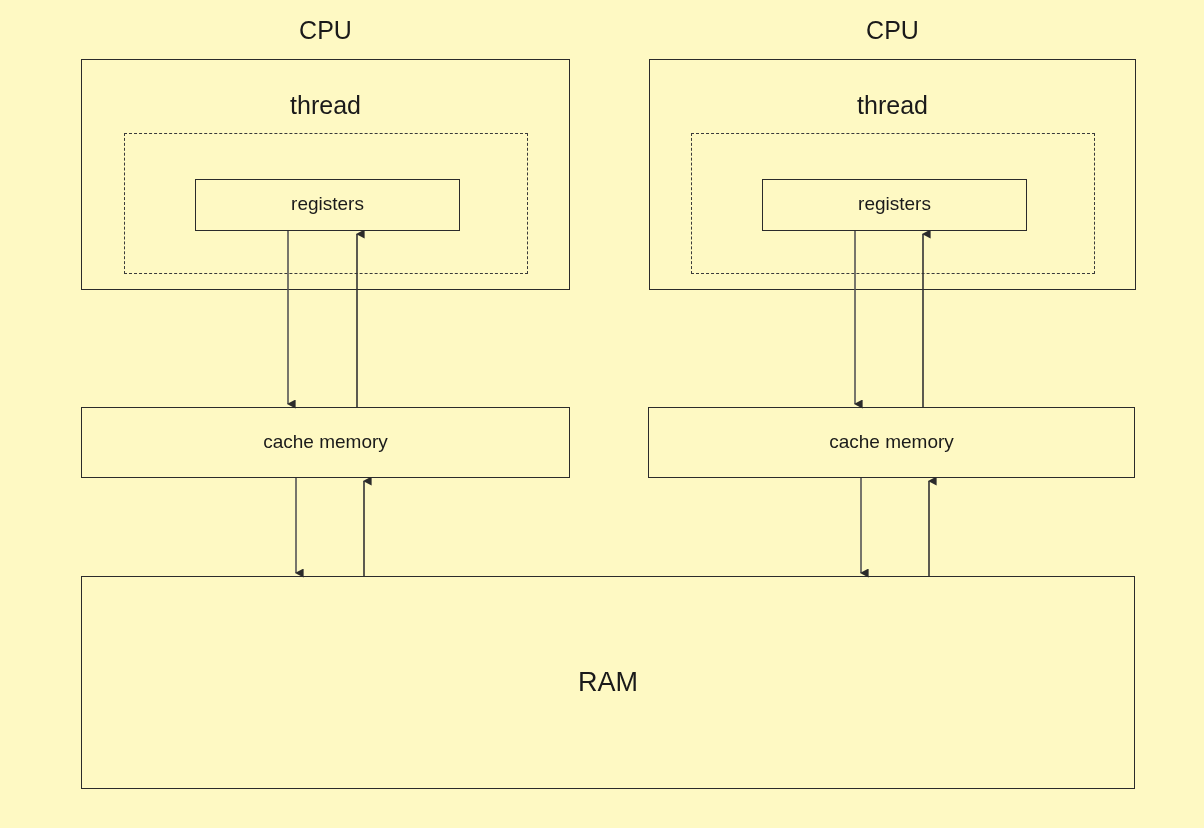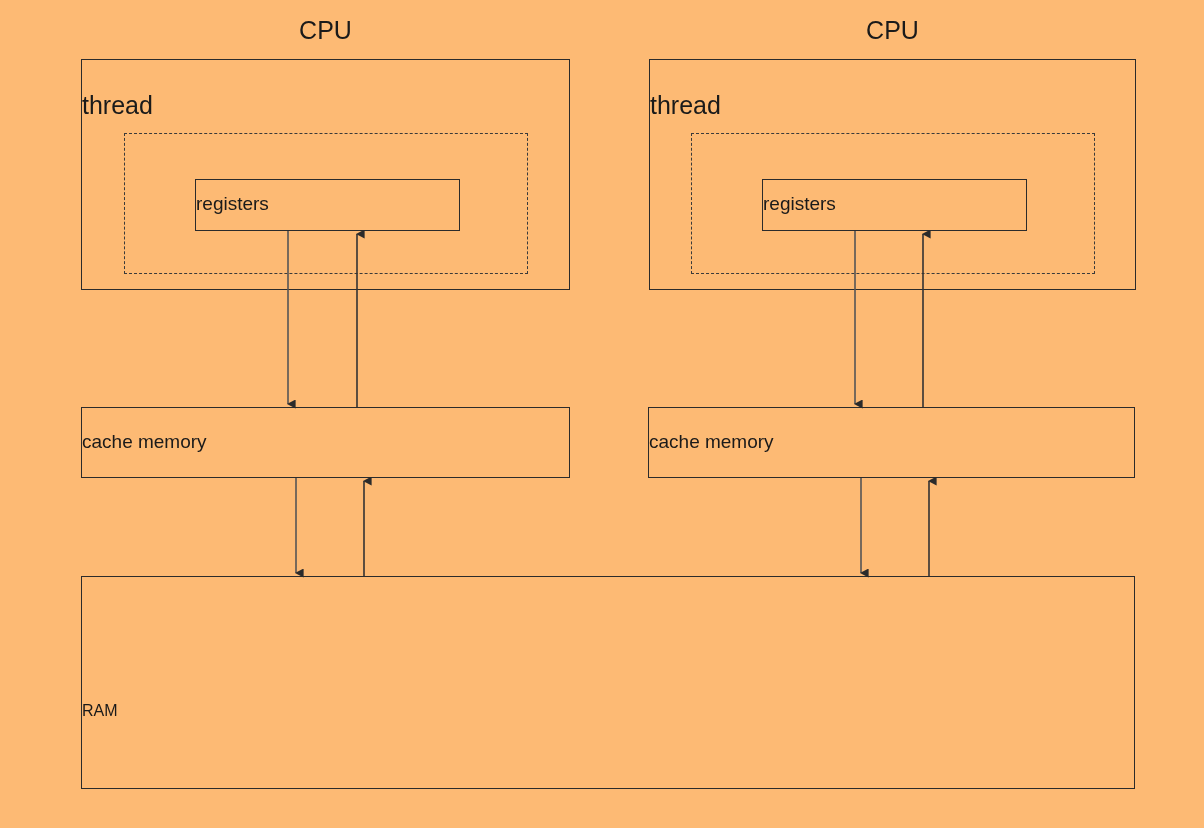--- a/index.html
+++ b/index.html
@@ -8,21 +8,21 @@
     background: #ffffff;
   }
   body {
     font-family: "Liberation Sans", sans-serif;
     color: #1a1a1a;
   }
   #canvas {
     position: relative;
     width: 1204px;
     height: 828px;
-    background: #fdba74;
+    background: #fef9c3;
     overflow: hidden;
   }
   .label {
     position: absolute;
     text-align: center;
     white-space: nowrap;
     color: #1a1a1a;
     line-height: 1;
   }
   .box {
@@ -34,28 +34,29 @@
   .box-dashed {
     position: absolute;
     box-sizing: border-box;
     background: transparent;
     border: 1.6px dashed #3a3a3a;
   }
   .boxlabel {
     position: absolute;
     left: 0;
     right: 0;
+    text-align: center;
     white-space: nowrap;
     line-height: 1;
   }
   .t-cpu   { font-size: 25px; }
   .t-thread{ font-size: 25px; }
   .t-reg   { font-size: 19px; }
   .t-cache { font-size: 19px; }
-  .t-ram   { font-size: 16px; margin-top: 34px; }
+  .t-ram   { font-size: 27px; }
   svg.arrows {
     position: absolute;
     left: 0;
     top: 0;
     width: 1204px;
     height: 828px;
     pointer-events: none;
   }
 </style>
 </head>

